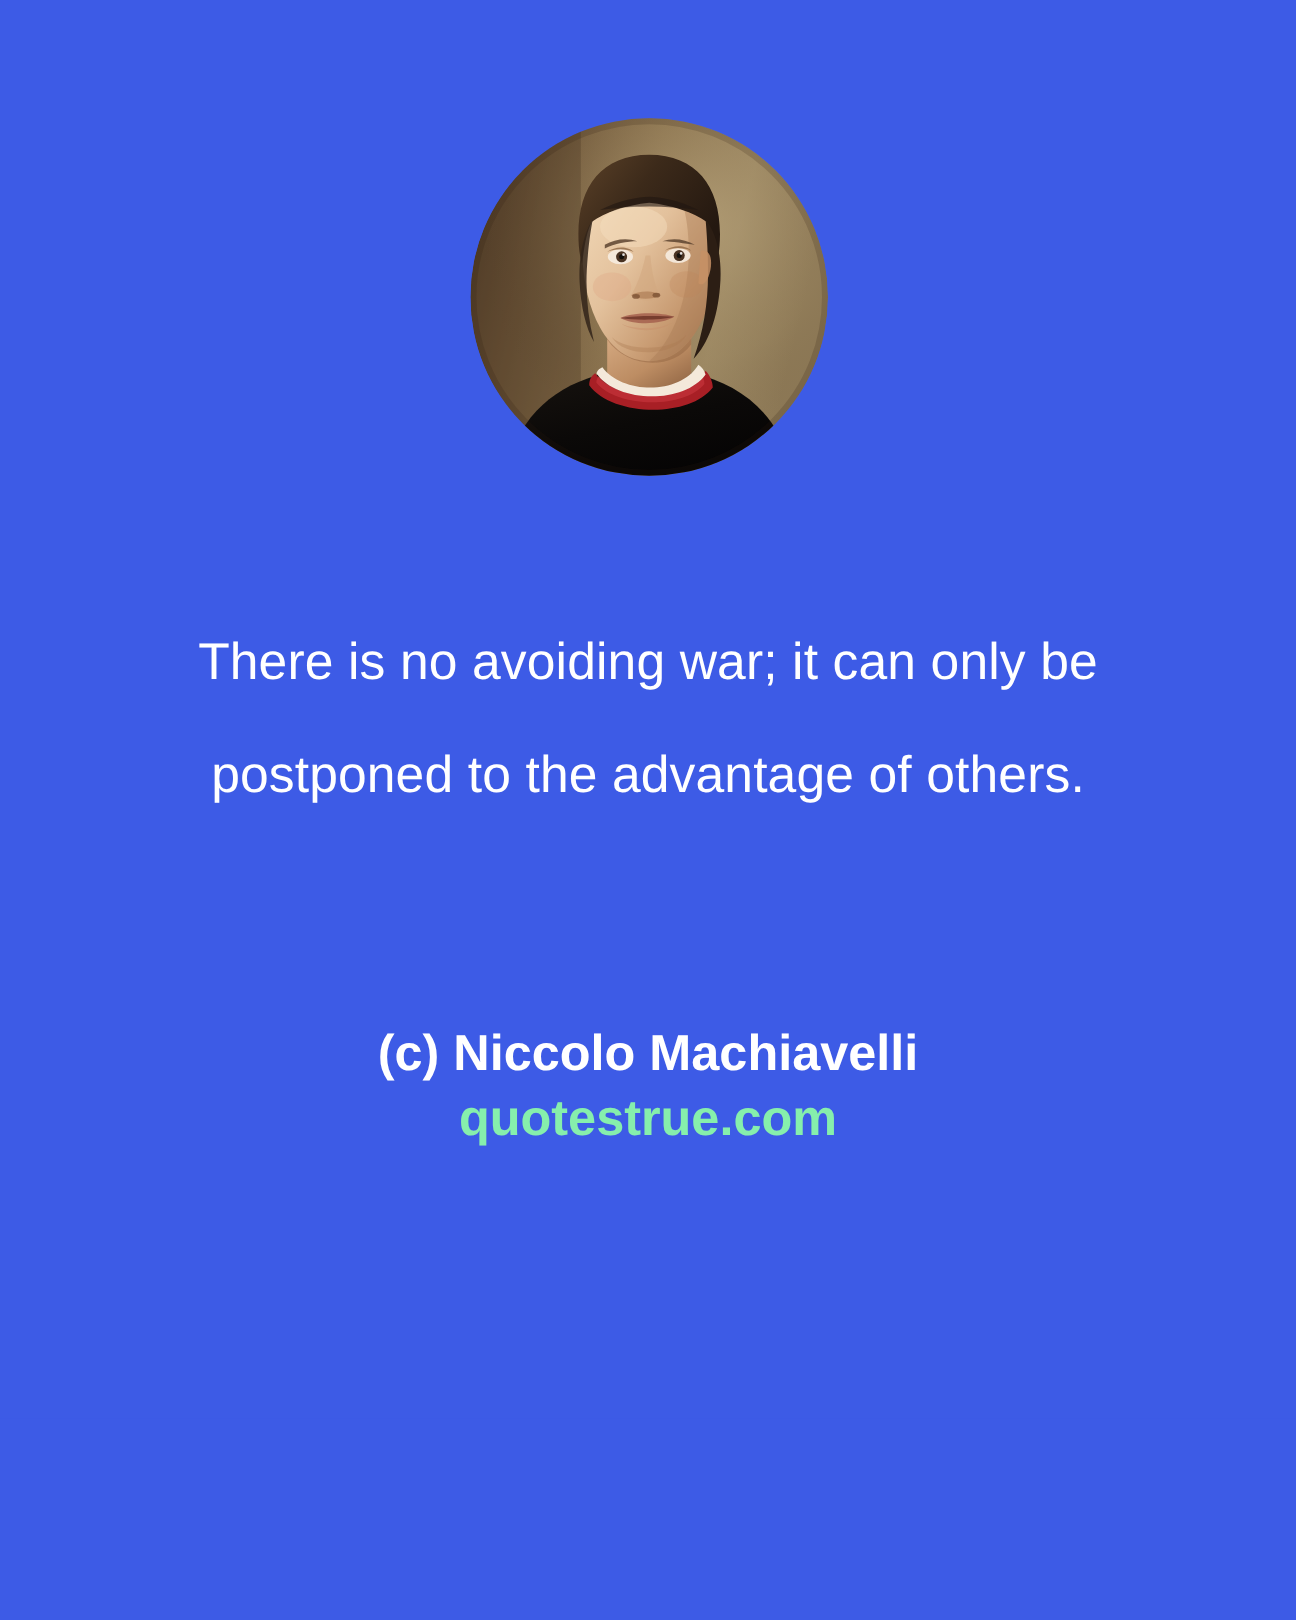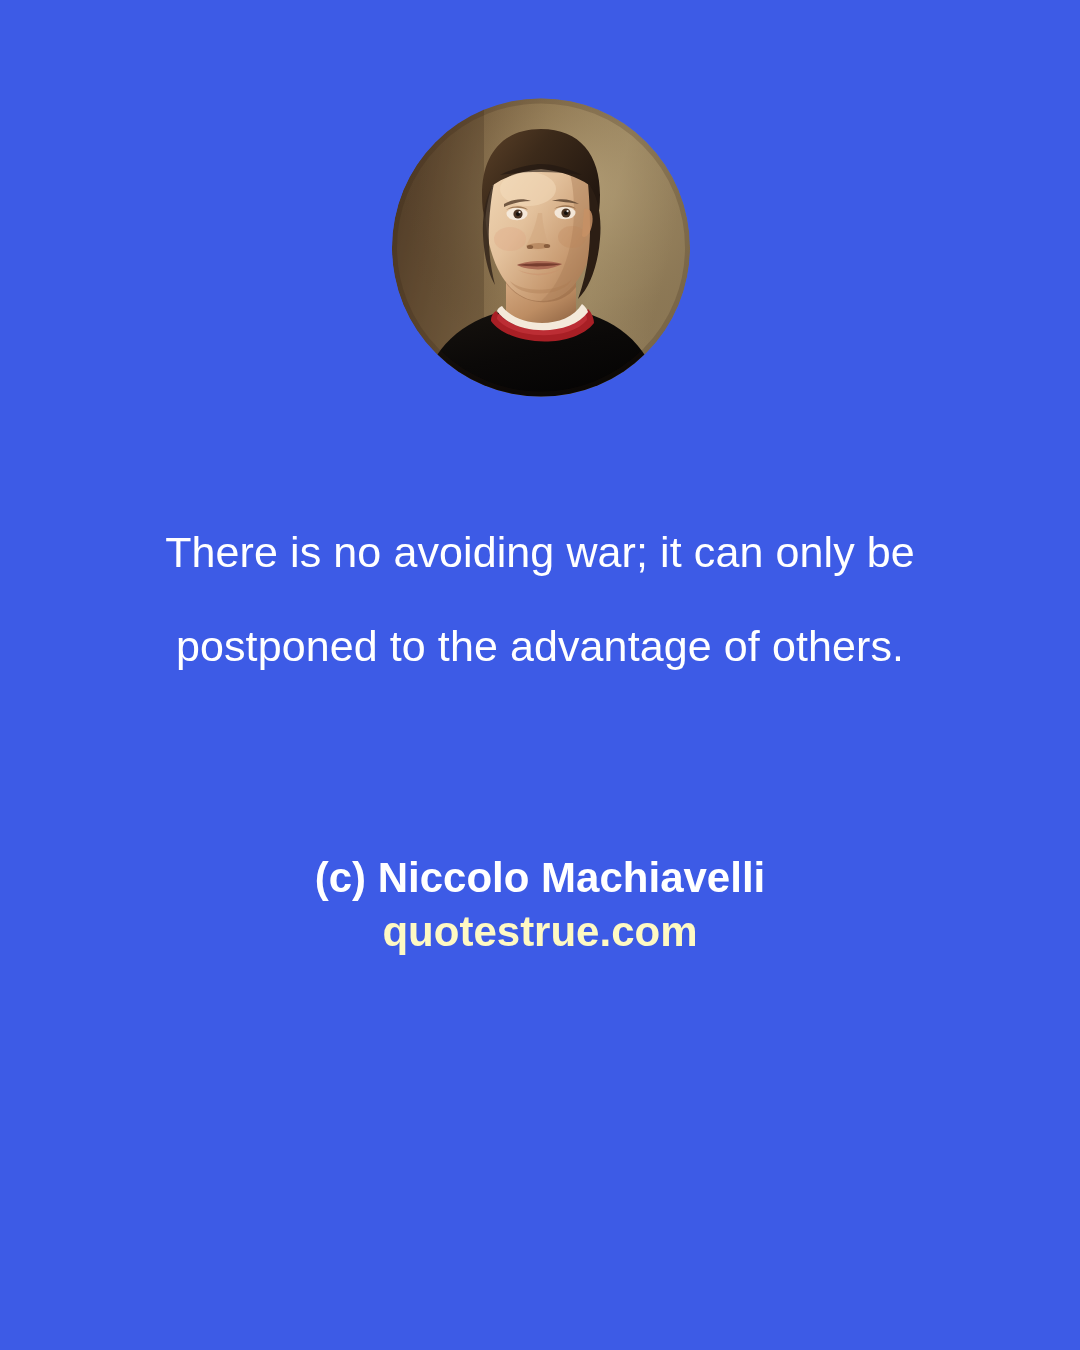--- a/index.html
+++ b/index.html
@@ -81,21 +81,21 @@
     letter-spacing: 0px;
     margin-top: 40px;
   }
 
   #source-site {
     position: absolute;
     top: 906px;
     left: 90px;
     width: 900px;
     text-align: center;
-    color: #fef9c3;
+    color: #86efac;
     font-family: "Liberation Sans", sans-serif;
     font-size: 42px;
     font-weight: 700;
     line-height: 52px;
     letter-spacing: 0px;
   }
 </style>
 </head>
 <body style="background: rgb(61, 91, 230);">
 

